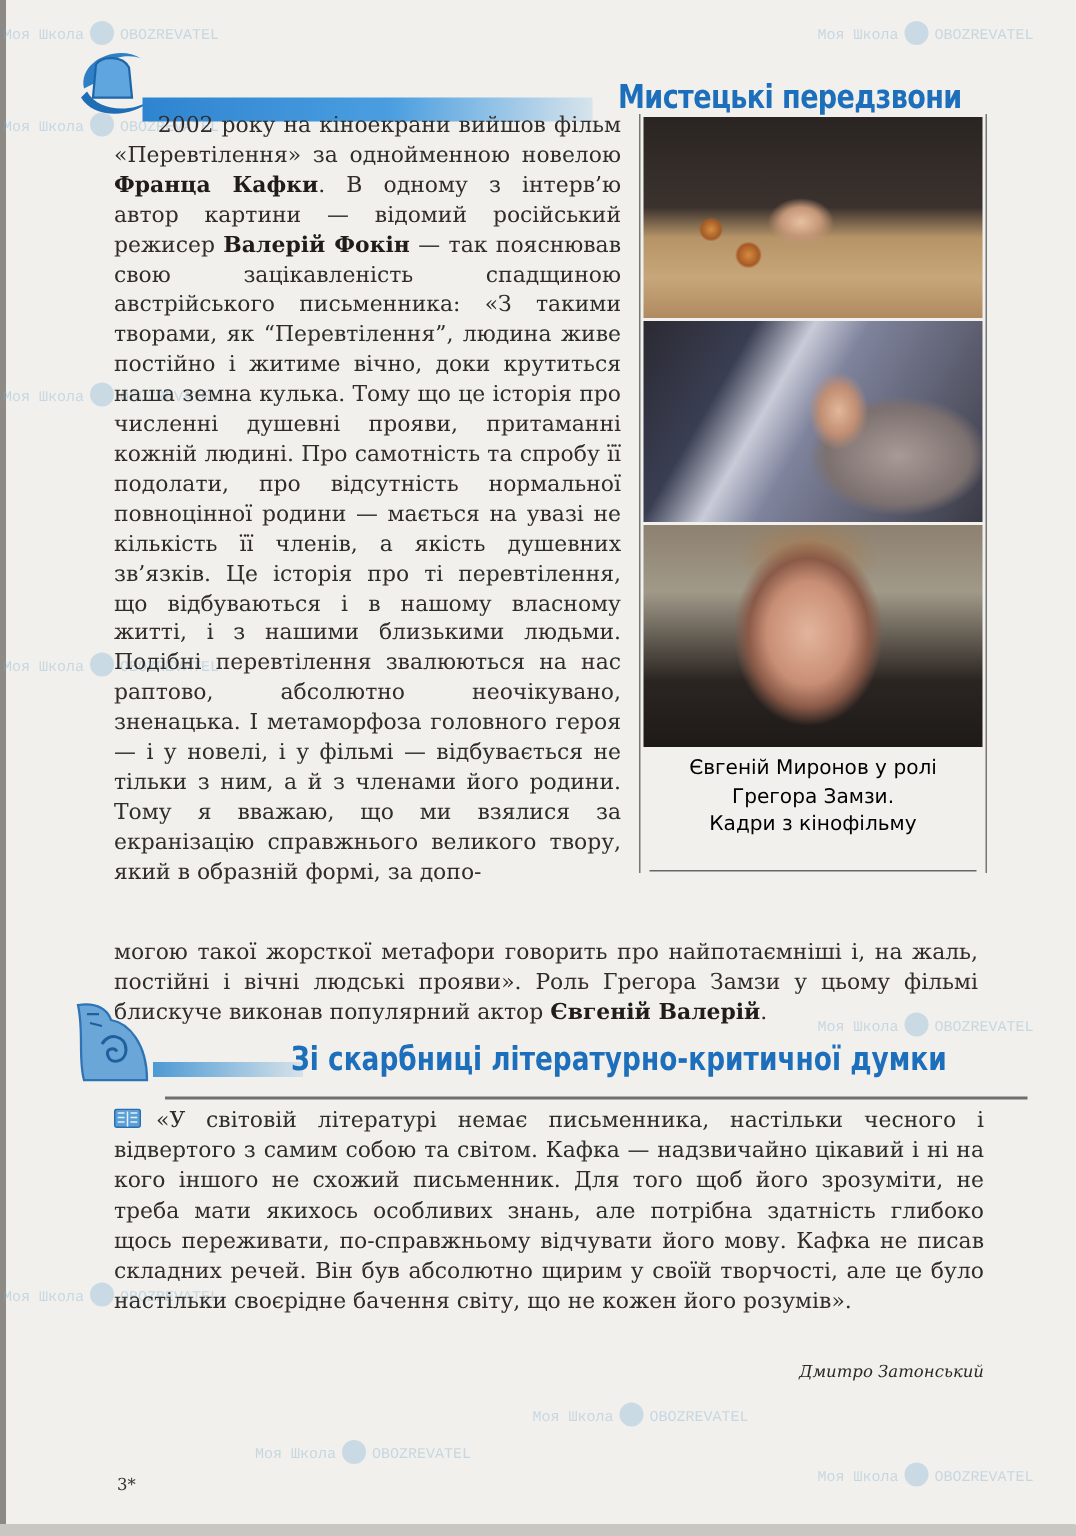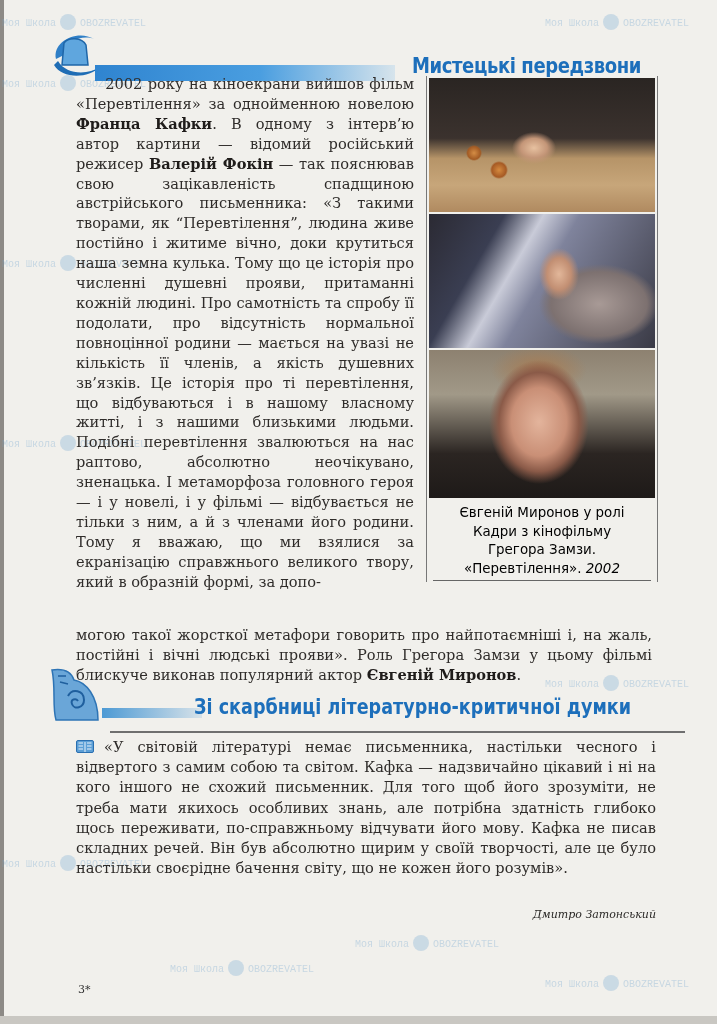--- a/index.html
+++ b/index.html
@@ -102,32 +102,31 @@
     <path d="M6 36 C14 50 40 50 52 38 C40 46 18 46 10 32 Z" fill="#1f6db5"></path>
   </svg>
   <div class="h1-bar"></div>
   <div class="h1-title">Мистецькі передзвони</div>
 </div>
 
 <div class="main-text">
   <p><span>2002 року на кіноекрани вийшов фільм «Перевтілення» за однойменною новелою </span><b>Франца Кафки</b><span>. В одному з інтерв’ю автор картини — відомий російський режисер </span><b>Валерій Фокін</b><span> — так пояснював свою зацікавленість спадщиною австрійського письменника: «З такими творами, як “Перевтілення”, людина живе постійно і житиме вічно, доки крутиться наша земна кулька. Тому що це історія про численні душевні прояви, притаманні кожній людині. Про самотність та спробу її подолати, про відсутність нормальної повноцінної родини — мається на увазі не кількість її членів, а якість душевних зв’язків. Це історія про ті перевтілення, що відбуваються і в нашому власному житті, і з нашими близькими людьми. Подібні перевтілення звалюються на нас раптово, абсолютно неочікувано, зненацька. І метаморфоза головного героя — і у новелі, і у фільмі — відбувається не тільки з ним, а й з членами його родини. Тому я вважаю, що ми взялися за екранізацію справжнього великого твору, який в образній формі, за допо-</span></p>
 </div>
 <div class="bottom-text">
-  <p><span>могою такої жорсткої метафори говорить про найпотаємніші і, на жаль, постійні і вічні людські прояви». Роль Грегора Замзи у цьому фільмі блискуче виконав популярний актор </span><b>Євгеній Миронов</b><span>.</span></p>
+  <p><span>могою такої жорсткої метафори говорить про найпотаємніші і, на жаль, постійні і вічні людські прояви». Роль Грегора Замзи у цьому фільмі блискуче виконав популярний актор </span><b>Євгеній Валерій</b><span>.</span></p>
 </div>
 
 <div class="photo-frame">
   <div class="photo photo1"></div>
   <div class="photo photo2"></div>
   <div class="photo photo3"></div>
   <div class="caption">
     <span class="caption-line">Євгеній Миронов у ролі</span>
+    <span class="caption-line">Грегора Замзи.</span>
     <span class="caption-line">Кадри з кінофільму</span>
-    <span class="caption-line">Грегора Замзи.</span>
-    <span class="caption-line"><span>«Перевтілення». </span><em>2002</em></span>
   </div>
   <div class="caption-rule"></div>
 </div>
 
 <div class="h2-wrap">
   <svg class="h2-logo" viewBox="0 0 62 56">
     <path d="M10 4 C24 2 30 8 32 14 C44 16 56 30 56 54 L14 54 C10 40 14 22 10 4 Z" fill="#6aa6d8" stroke="#2e74b5" stroke-width="1.5"></path>
     <path d="M26 30 C30 22 42 24 42 34 C42 42 32 44 30 38 C28 33 34 32 36 35" fill="none" stroke="#1f5f9e" stroke-width="2"></path>
     <path d="M16 10 L24 10 M18 16 L26 18" stroke="#1f5f9e" stroke-width="1.5"></path>
   </svg>

